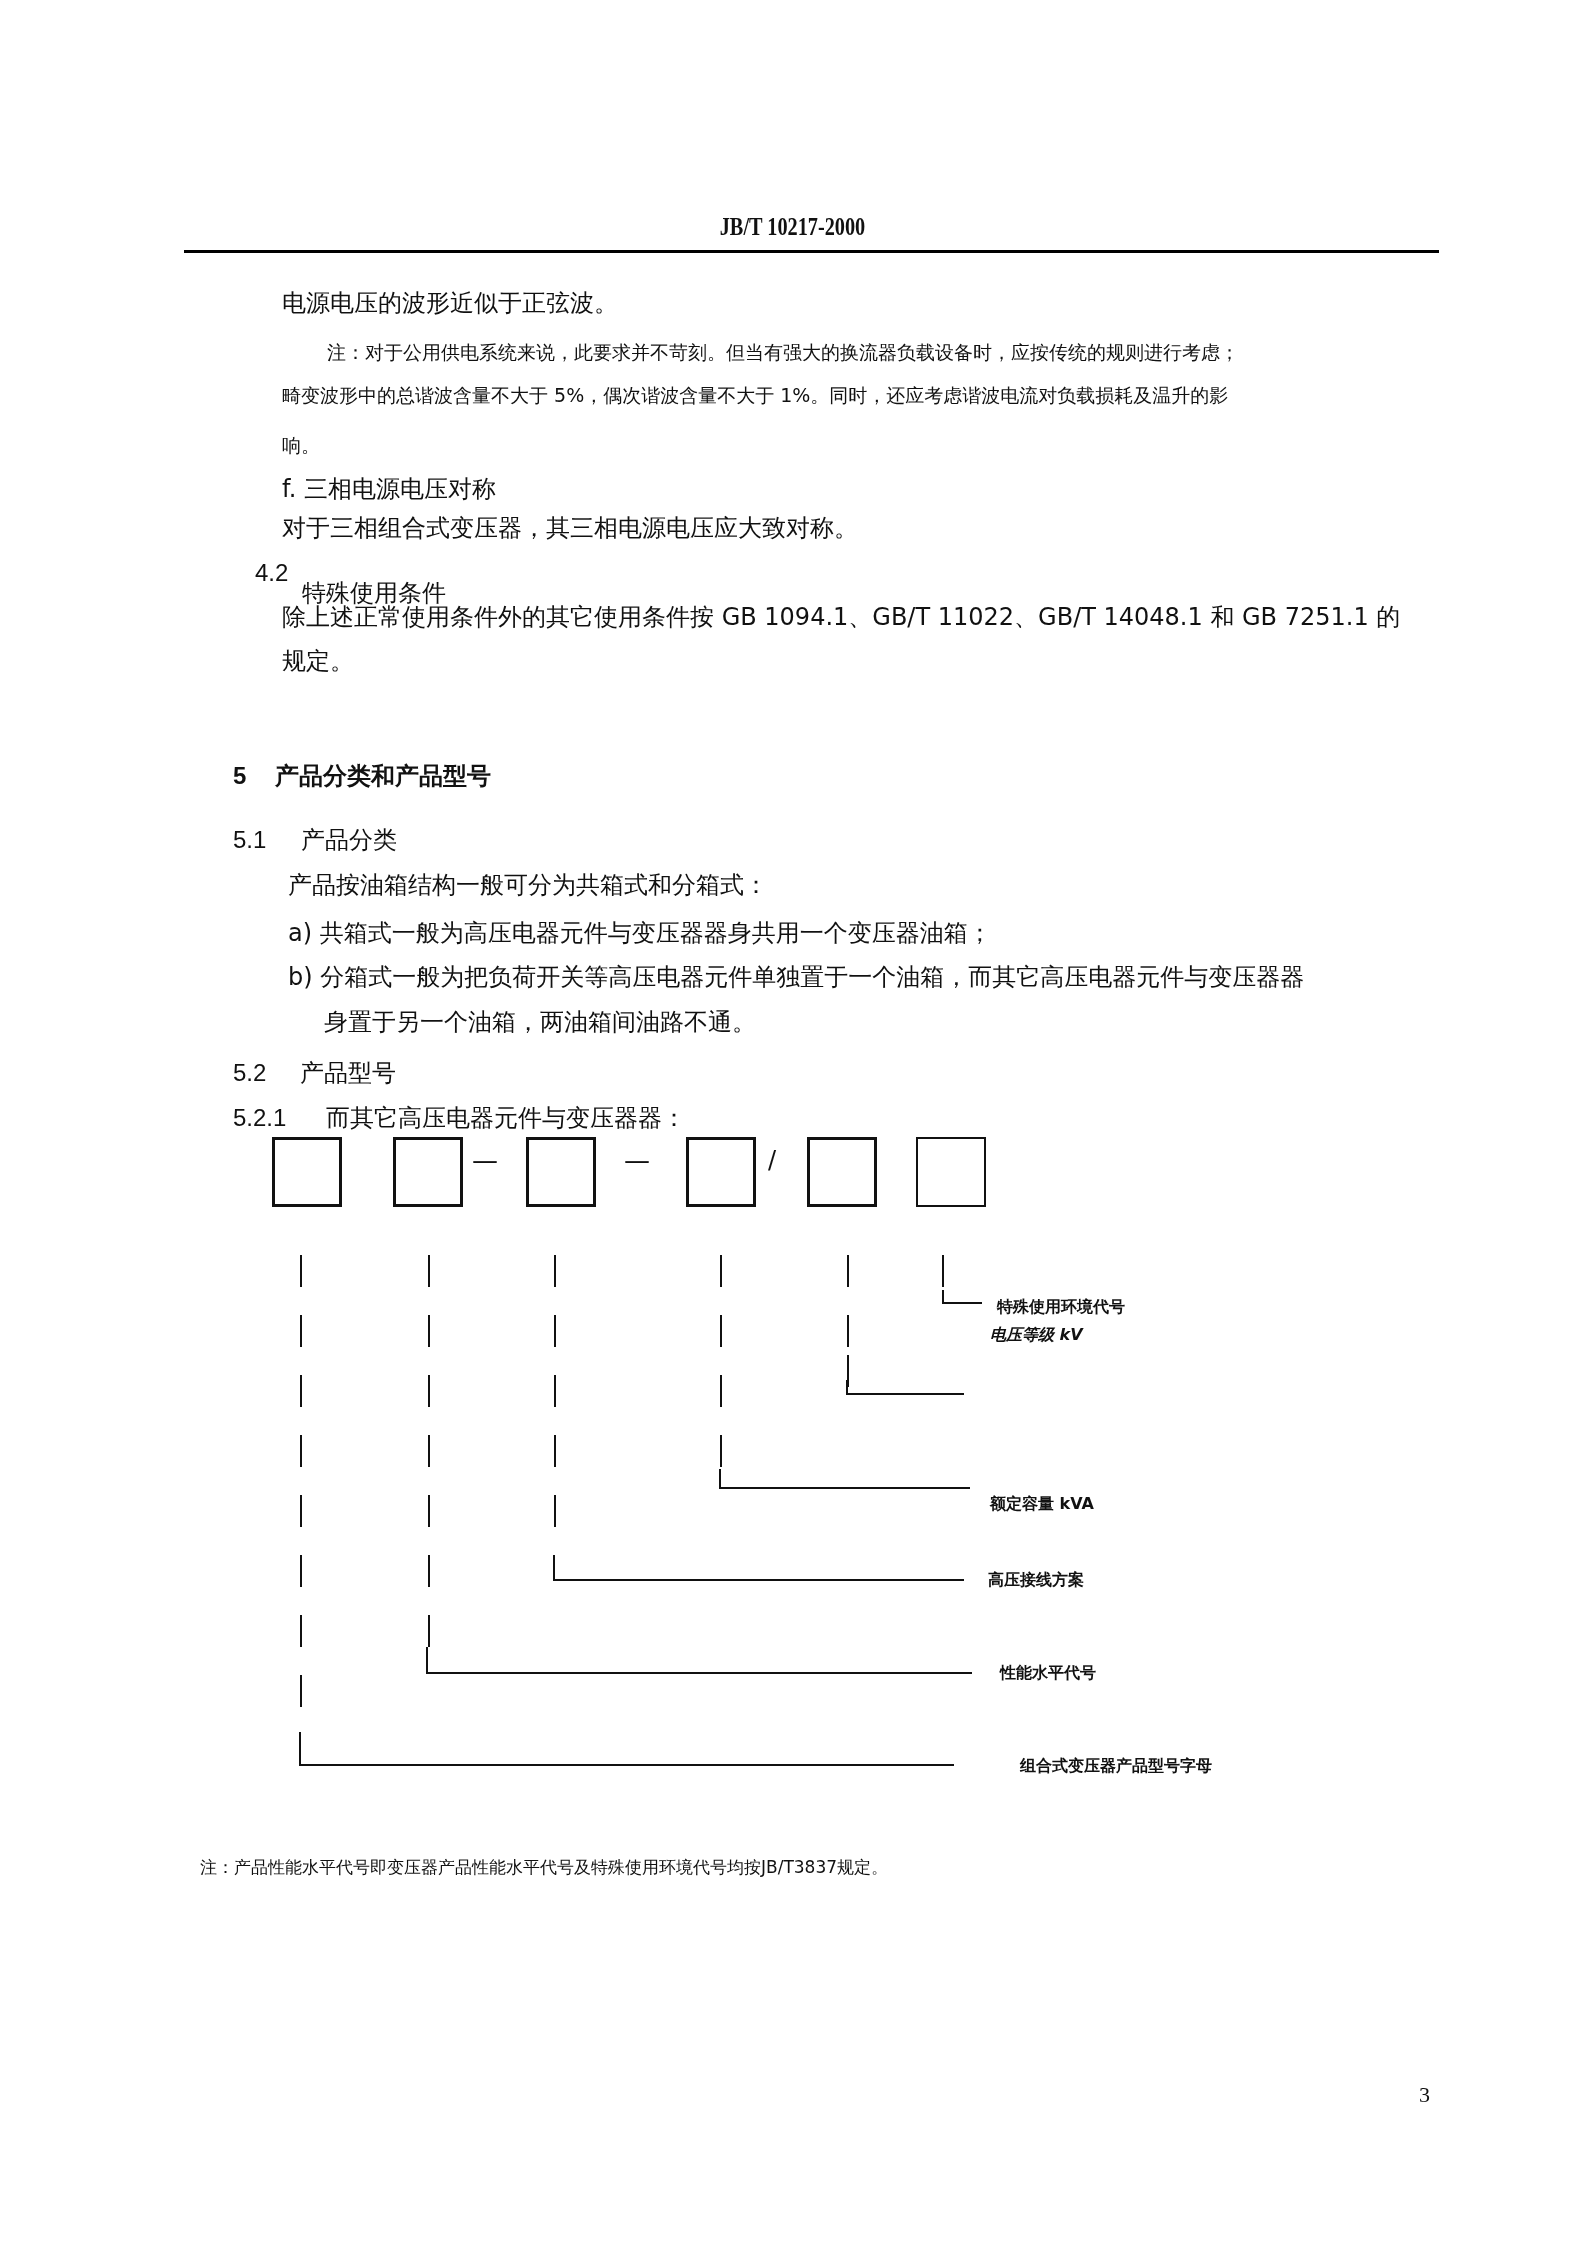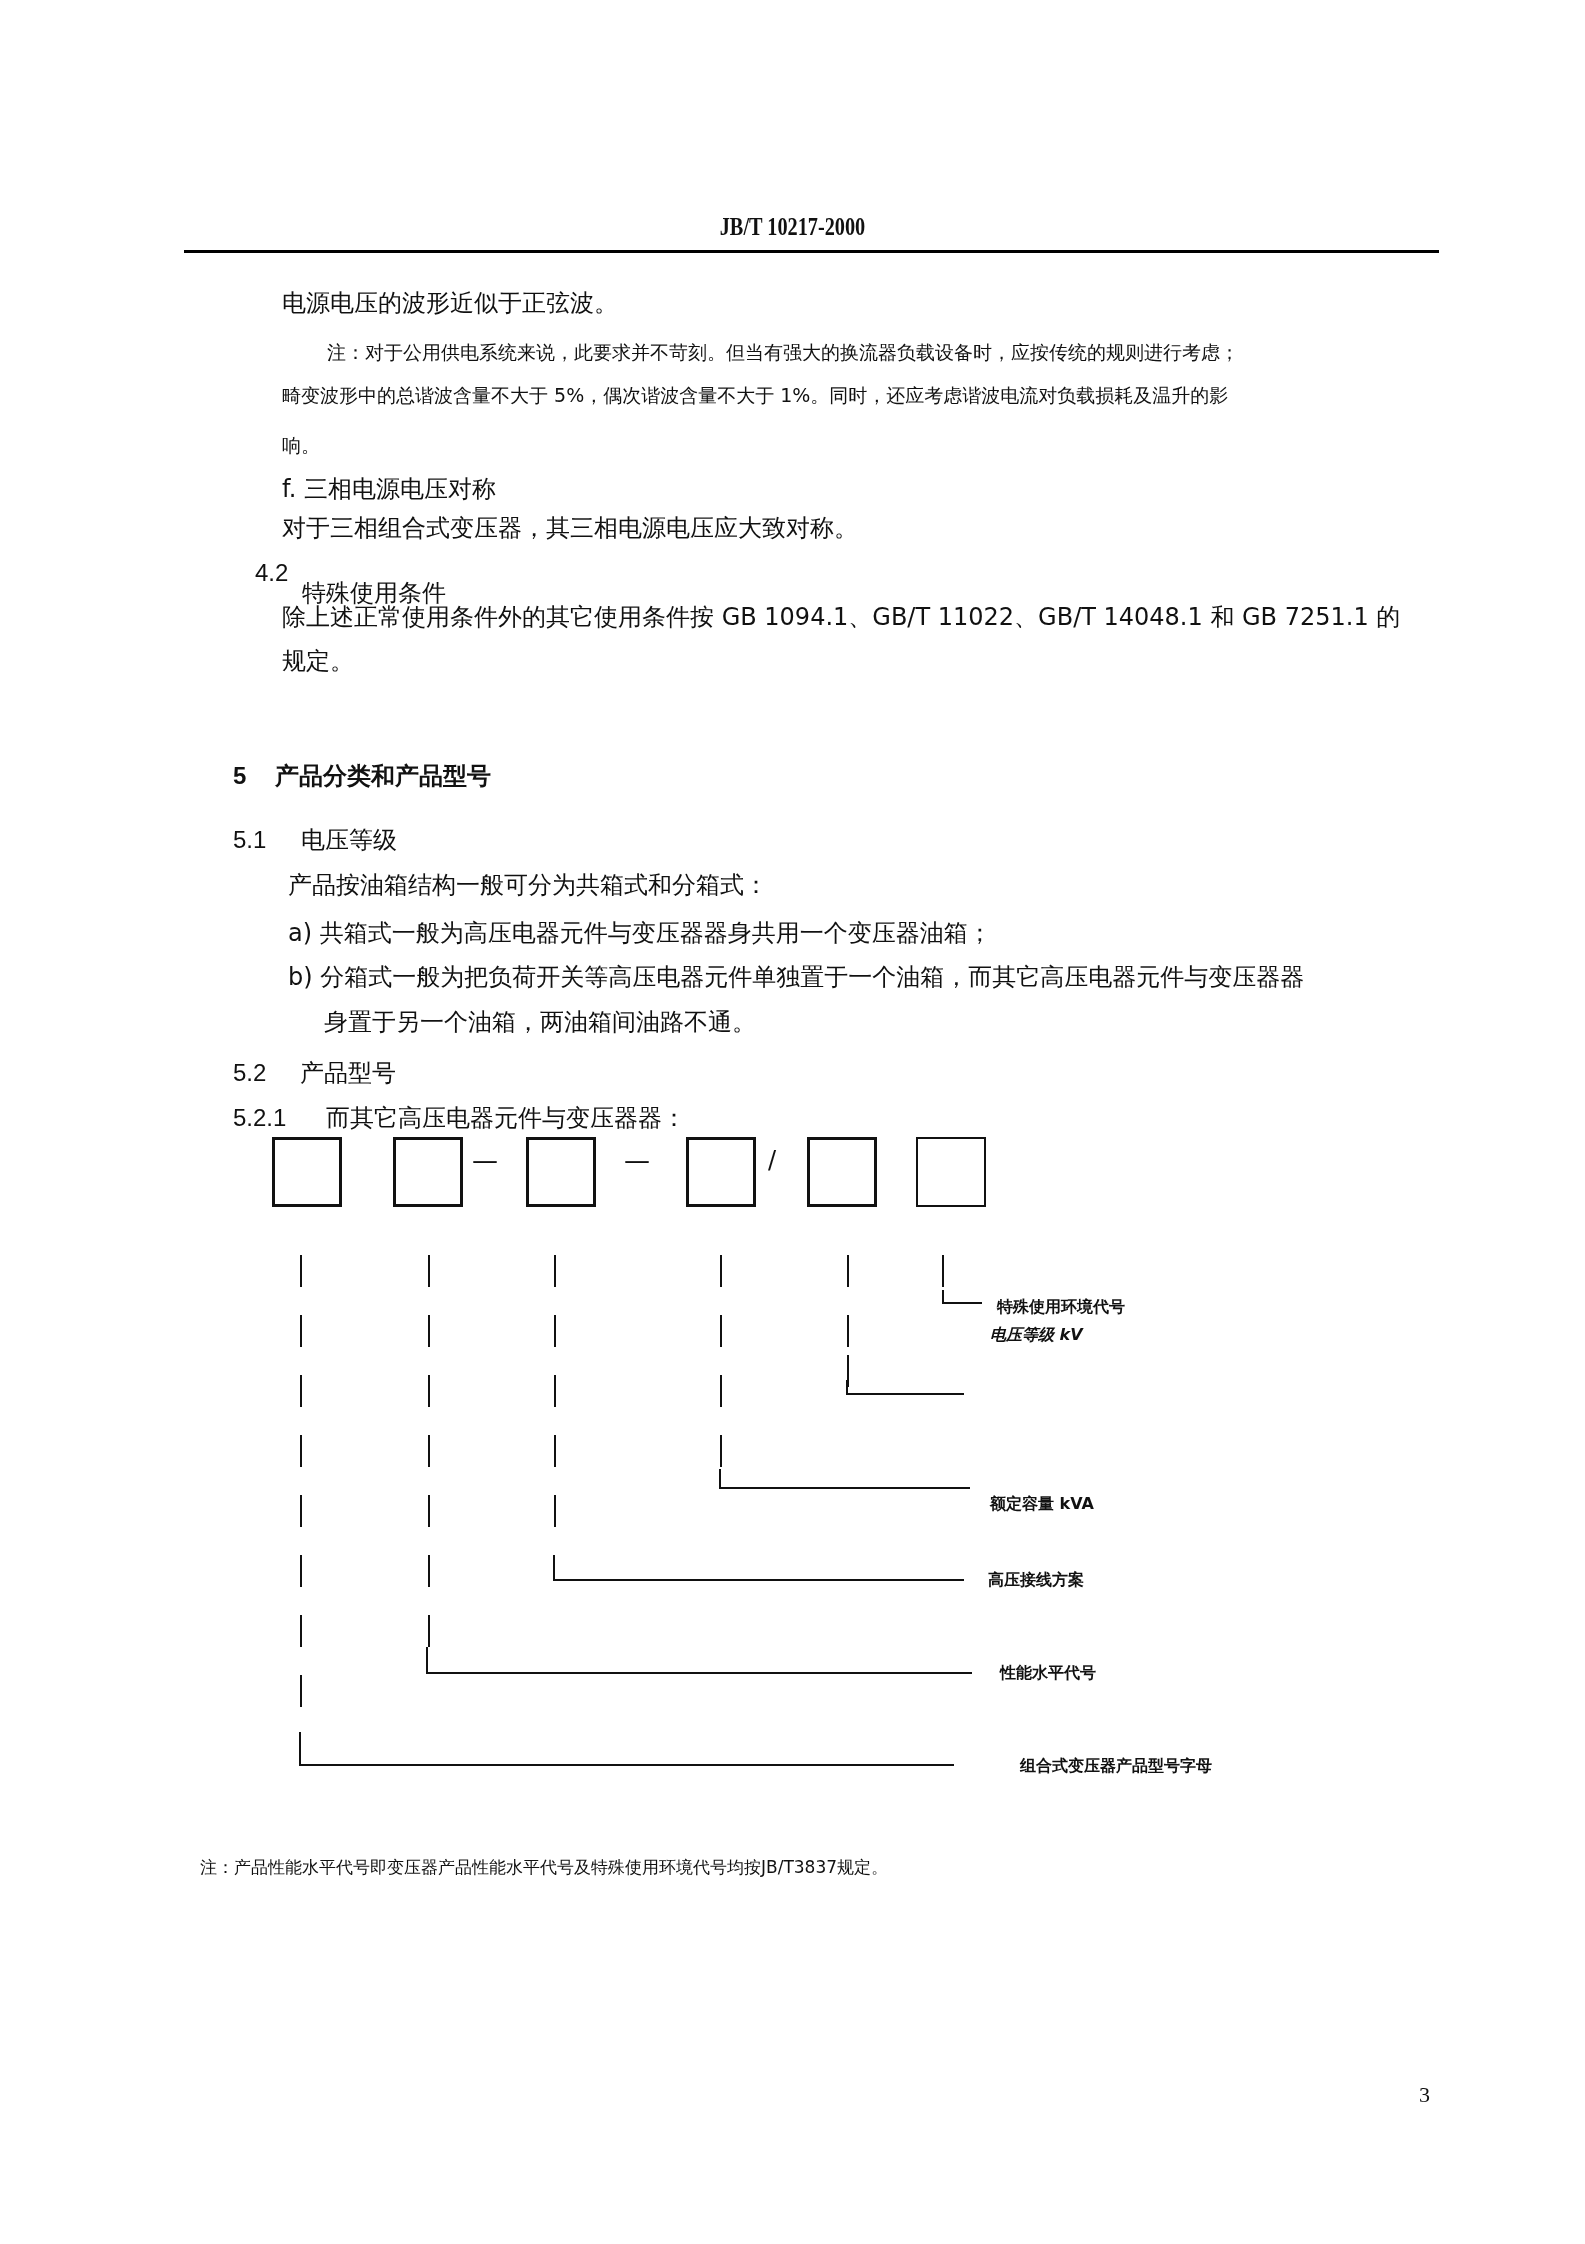--- a/index.html
+++ b/index.html
@@ -36,21 +36,21 @@
 
 <div class="abs body-txt num" style="left:234px; top:559px;margin-left:21px;">4.2</div>
 <div class="abs body-txt" style="left:302px; top:559px;margin-top:20px;">特殊使用条件</div>
 <div class="abs body-txt" style="left:282px; top:603px;">除上述正常使用条件外的其它使用条件按 GB 1094.1、GB/T 11022、GB/T 14048.1 和 GB 7251.1 的</div>
 <div class="abs body-txt" style="left:282px; top:647px;">规定。</div>
 
 <div class="abs body-txt num" style="left:233px; top:762px; font-weight:bold;">5</div>
 <div class="abs body-txt" style="left:275px; top:762px; font-weight:bold;">产品分类和产品型号</div>
 
 <div class="abs body-txt num" style="left:233px; top:826px;">5.1</div>
-<div class="abs body-txt" style="left:301px; top:826px;">电压等级</div>
+<div class="abs body-txt" style="left:301px; top:826px;">产品分类</div>
 <div class="abs body-txt" style="left:288px; top:871px;">产品按油箱结构一般可分为共箱式和分箱式：</div>
 <div class="abs body-txt" style="left:288px; top:919px;">a) 共箱式一般为高压电器元件与变压器器身共用一个变压器油箱；</div>
 <div class="abs body-txt" style="left:288px; top:963px;">b) 分箱式一般为把负荷开关等高压电器元件单独置于一个油箱，而其它高压电器元件与变压器器</div>
 <div class="abs body-txt" style="left:324px; top:1008px;">身置于另一个油箱，两油箱间油路不通。</div>
 
 <div class="abs body-txt num" style="left:233px; top:1059px;">5.2</div>
 <div class="abs body-txt" style="left:300px; top:1059px;">产品型号</div>
 <div class="abs body-txt num" style="left:233px; top:1104px;">5.2.1</div>
 <div class="abs body-txt" style="left:326px; top:1104px;">而其它高压电器元件与变压器器：</div>
 

